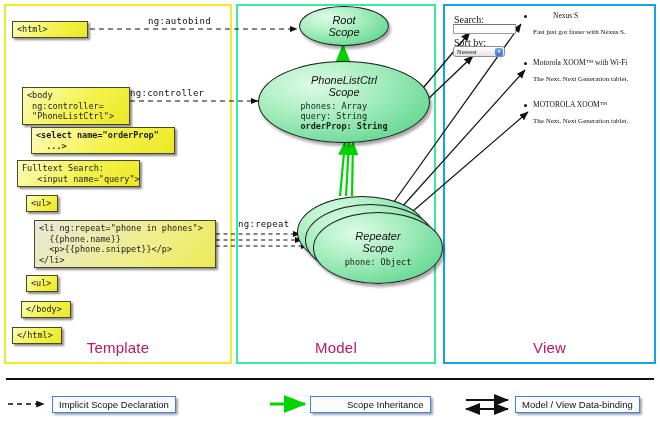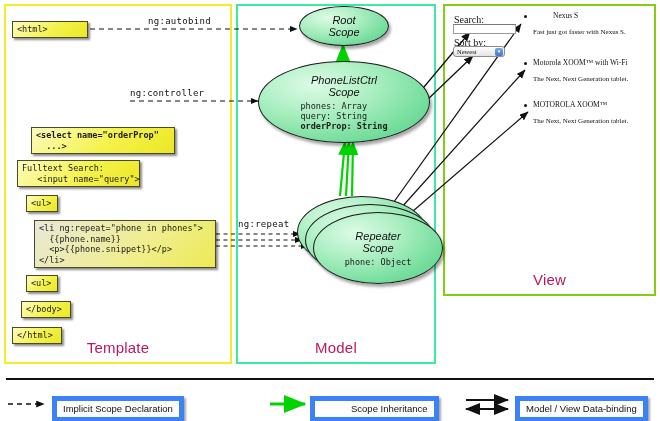--- a/index.html
+++ b/index.html
@@ -6,21 +6,21 @@
   body{
     width:660px;height:421px;position:relative;overflow:hidden;
     font-family:"Liberation Sans", sans-serif;
   }
   #stage{position:absolute;left:0;top:0;width:660px;height:421px;}
 
   
   .panel{position:absolute;background:#ffffff;box-sizing:border-box;}
   #panel-template{left:4px;  top:4px;  width:228px;height:360px;border:2px solid #f2ea2a;}
   #panel-model{   left:236px;top:4px;  width:200px;height:360px;border:2px solid #3ce9a0;}
-  #panel-view{    left:443px;top:4px;  width:213px;height:292px;border:2px solid #84cc16;}
+  #panel-view{    left:443px;top:4px;  width:213px;height:360px;border:2px solid #0ea5e9;}
 
   .panel-label{
     position:absolute;bottom:6px;left:0;width:100%;text-align:center;
     font-size:15px;color:#be185d;letter-spacing:.2px;
   }
 
   
   .codebox{
     position:absolute;box-sizing:border-box;
     background:linear-gradient(135deg,#fcfcbe 0%,#f4f24a 55%,#ebe726 100%);
@@ -77,22 +77,22 @@
   
   .conn-label{
     position:absolute;font-family:"DejaVu Sans Mono","Liberation Mono",monospace;
     font-size:9px;color:#111;letter-spacing:.3px;
   }
 
   
   #legend-rule{position:absolute;left:6px;top:378px;width:648px;height:2px;background:#111;}
   .legend-box{
     position:absolute;box-sizing:border-box;background:#fdfdfd;
-    border:5px solid #3b82f6;box-shadow:1.5px 1.5px 2px rgba(0,0,0,.35);
-    font-size:9.5px;line-height:15px;color:#111;padding:0 6px;height:26px;
+    border:1px solid #3b82f6;box-shadow:1.5px 1.5px 2px rgba(0,0,0,.35);
+    font-size:9.5px;line-height:15px;color:#111;padding:0 6px;height:17px;
   }
   svg.ovl{position:absolute;left:0;top:0;width:660px;height:421px;pointer-events:none;}
 </style>
 </head>
 <body>
 
 <div id="stage">
 
   <div class="panel" id="panel-template">
     <div class="panel-label">Template</div>
@@ -138,20 +138,23 @@
 
     <line x1="402" y1="124" x2="473" y2="56" stroke="#111" stroke-width="1.3" marker-end="url(#ahL)" marker-start="url(#ahL)"></line>
 
     <line x1="386" y1="213" x2="521" y2="24" stroke="#111" stroke-width="1.2" marker-end="url(#ahL)"></line>
     <line x1="392" y1="218" x2="525" y2="70" stroke="#111" stroke-width="1.2" marker-end="url(#ahL)"></line>
     <line x1="398" y1="224" x2="528" y2="112" stroke="#111" stroke-width="1.2" marker-end="url(#ahL)"></line>
   </svg>
 
   <div class="codebox" style="left:12px;top:21px;width:76px;">&lt;html&gt;</div>
 
+  <div class="codebox" style="left:22px;top:87px;width:108px;">&lt;body
+ ng:controller=
+ "PhoneListCtrl"&gt;</div>
 
   <div class="codebox b" style="left:31px;top:127px;width:144px;">&lt;select name="orderProp"
   ...&gt;</div>
 
   <div class="codebox" style="left:17px;top:160px;width:123px;">Fulltext Search:
    &lt;input name="query"&gt;</div>
 
   <div class="codebox" style="left:26px;top:195px;width:32px;">&lt;ul&gt;</div>
 
   <div class="codebox grey" style="left:34px;top:220px;width:182px;">&lt;li ng:repeat="phone in phones"&gt;

